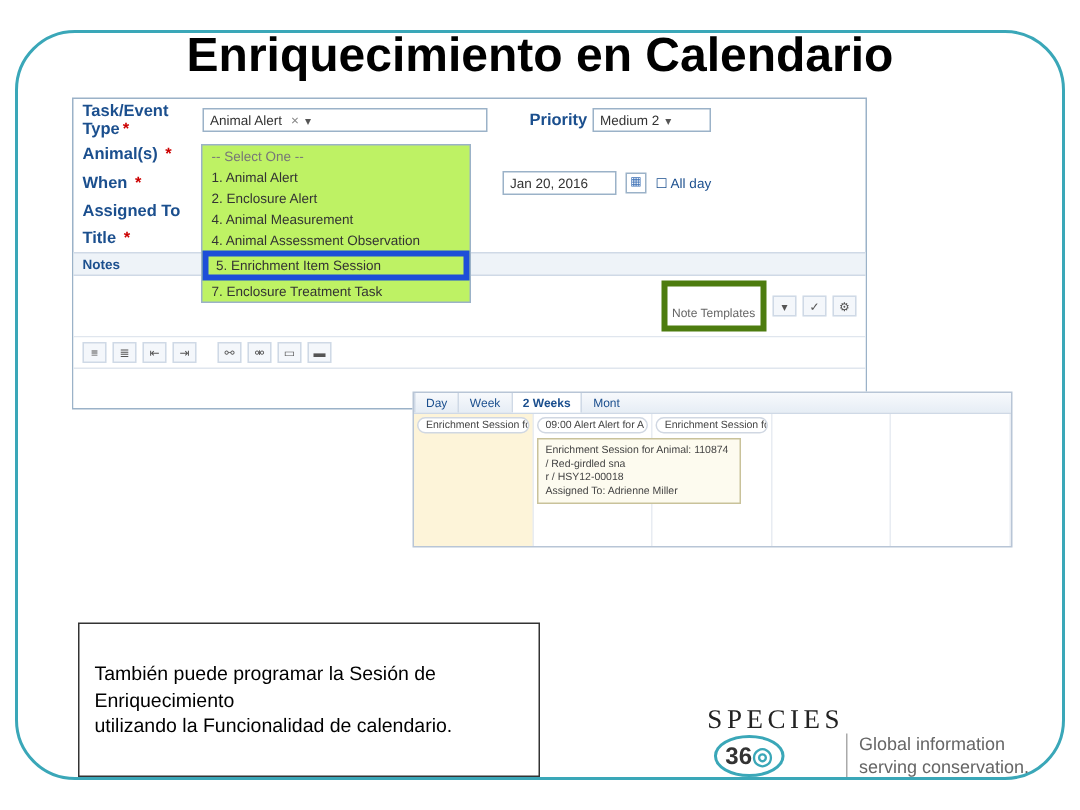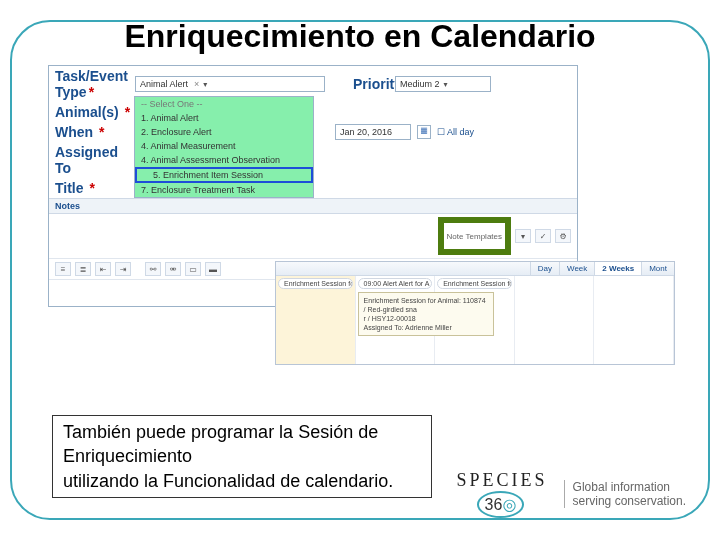--- a/index.html
+++ b/index.html
@@ -3,74 +3,74 @@
 <meta charset="utf-8">
 <style>
 *{box-sizing:border-box;margin:0;padding:0;font-family:Arial,Helvetica,sans-serif}
 body{width:720px;height:540px;background:#fff;position:relative;overflow:hidden}
 .slide-frame{position:absolute;top:20px;left:10px;right:10px;bottom:20px;border:2px solid #3aa7b8;border-radius:40px}
 .title{position:absolute;top:18px;left:0;width:100%;text-align:center;font-size:32px;font-weight:700;color:#000}
 .dialog{position:absolute;top:65px;left:48px;width:530px;border:1px solid #9bb2c8;background:#fff;font-size:10px}
 .dialog-header{background:linear-gradient(#e4ecf5,#c9d9eb);padding:3px 6px;color:#1b4f8e;font-weight:bold;font-size:10px;position:relative}
 .dialog-close{position:absolute;right:4px;top:2px;width:14px;height:14px;color:#666;font-size:11px;text-align:center;line-height:14px}
 .form-row{display:flex;align-items:center;padding:2px 6px;min-height:18px}
-.form-label{width:80px;color:#1b4f8e;font-weight:bold;font-size:14px}
+.form-label{width:80px;color:#1b4f8e;font-weight:bold;font-size:11px}
 .req{color:#c00;margin-left:2px}
 .select-box{border:1px solid #9bb2c8;background:#fff;height:16px;display:inline-flex;align-items:center;padding:0 4px;font-size:9px;color:#333;position:relative}
 .select-box .x{margin-left:6px;color:#888}
 .select-box .caret{margin-left:4px;color:#555;font-size:8px}
-.dropdown{position:absolute;top:96px;left:134px;width:180px;background:#86efac;border:1px solid #9bb2c8;font-size:9px;z-index:5}
+.dropdown{position:absolute;top:96px;left:134px;width:180px;background:#bef264;border:1px solid #9bb2c8;font-size:9px;z-index:5}
 .dropdown-item{padding:2px 6px;color:#333;cursor:default}
 .dropdown-item.placeholder{color:#777}
-.dropdown-item.hl{border:2px solid #1d4ed8;padding:1px 16px}
+.dropdown-item.hl{border:4px solid #1d4ed8;padding:1px 5px}
 .notes-header{background:#eef3f8;border-top:1px solid #cfd9e6;border-bottom:1px solid #cfd9e6;padding:2px 6px;color:#1b4f8e;font-weight:bold;font-size:9px}
 .toolbar{display:flex;gap:4px;padding:3px 6px;align-items:center;background:#fff;border-bottom:1px solid #e0e6ee}
 .tb-btn{width:16px;height:14px;border:1px solid #cfd9e6;background:#f4f7fb;font-size:8px;color:#555;display:flex;align-items:center;justify-content:center}
-.tb-sel{border:6px solid #4d7c0f;height:14px;min-width:70px;font-size:8px;color:#666;display:flex;align-items:center;padding:13px 3px}
+.tb-sel{border:4px solid #4d7c0f;height:14px;min-width:70px;font-size:8px;color:#666;display:flex;align-items:flex-start;padding:13px 3px}
 .notes-body{height:26px;background:#fff}
 .calendar{position:absolute;top:261px;left:275px;width:400px;border:1px solid #b8c5d6;background:#fff;font-size:9px;z-index:3}
-.cal-tabs{display:flex;justify-content:flex-end;background:linear-gradient(#f7f9fc,#e6edf5);border-bottom:1px solid #cfd9e6}
+.cal-tabs{display:flex;background:linear-gradient(#f7f9fc,#e6edf5);border-bottom:1px solid #cfd9e6}
 .cal-tab{padding:2px 7px;color:#1b4f8e;font-size:8px;border-left:1px solid #cfd9e6}
 .cal-tab.active{background:#fff;font-weight:bold}
 .cal-days{display:flex;border-bottom:1px solid #cfd9e6}
 .cal-day{flex:1;text-align:center;padding:2px 0;font-size:8px;color:#555;border-right:1px solid #e8ecf2}
 .cal-day.today{color:#2a8b3f;font-weight:bold}
 .cal-body{display:flex;height:88px}
 .cal-col{flex:1;border-right:1px solid #e8ecf2;position:relative}
 .cal-col.today{background:#fdf4d9}
 .event-pill{position:absolute;top:2px;left:2px;right:2px;background:#fff;border:1px solid #d0d7e2;border-radius:6px;padding:1px 3px;font-size:7px;color:#444;display:flex;align-items:center;white-space:nowrap;overflow:hidden}
 .dot{width:6px;height:6px;border-radius:50%;display:inline-block;margin-right:2px}
 .dot.red{background:#d94433}
 .dot.blue{background:#3b6fb5}
 .dot.teal{background:#3fa7a0}
 .tooltip{position:absolute;top:16px;left:2px;right:-60px;background:#fdfbef;border:1px solid #c9c29a;padding:3px 5px;font-size:7px;color:#444;line-height:1.3;z-index:6}
-.caption-box{position:absolute;top:415px;left:52px;width:380px;border:1px solid #333;background:#fff;padding:4px 10px;font-size:18px;line-height:1.35}
-.logo-area{position:absolute;bottom:22px;right:34px;display:flex;align-items:center;gap:16px}
+.caption-box{position:absolute;top:415px;left:52px;width:308px;border:1px solid #333;background:#fff;padding:24px 10px;font-size:13px;line-height:1.35}
+.logo-area{position:absolute;bottom:22px;right:34px;display:flex;align-items:flex-end;gap:1px}
 .logo-text{font-family:Georgia,serif;font-size:18px;letter-spacing:3px;color:#222}
-.logo-360{display:inline-block;border:2px solid #3aa7b8;border-radius:50%;padding:2px 6px;font-weight:normal;color:#333;margin-left:20px}
+.logo-360{display:inline-block;border:2px solid #3aa7b8;border-radius:50%;padding:2px 6px;font-weight:bold;color:#333;margin-left:4px}
 .logo-tag{font-size:12px;color:#666;border-left:1px solid #aaa;padding-left:8px;line-height:1.2}
 </style>
 </head>
 <body>
 
 <div class="slide-frame"></div>
 
 <div class="title">Enriquecimiento en Calendario</div>
 
 <div class="dialog">
   <div class="form-row">
     <span class="form-label"><span>Task/Event Type</span><span class="req">*</span></span>
     <span class="select-box" style="width:190px">
       <span>Animal Alert</span>
         <span class="x">×</span>
         <span class="caret">▾</span>
     </span>
     <span style="width:28px"></span>
     <span class="form-label" style="width:42px">Priority</span>
-    <span class="select-box" style="width:96px">
+    <span class="select-box" style="width:79px">
       <span>Medium  2</span>
         <span class="caret">▾</span>
     </span>
   </div>
   <div class="form-row">
     <span class="form-label"><span>Animal(s)</span><span class="req"> *</span></span>
   </div>
   <div class="form-row">
     <span class="form-label"><span>When</span><span class="req"> *</span></span>
     <span style="width:200px"></span>

